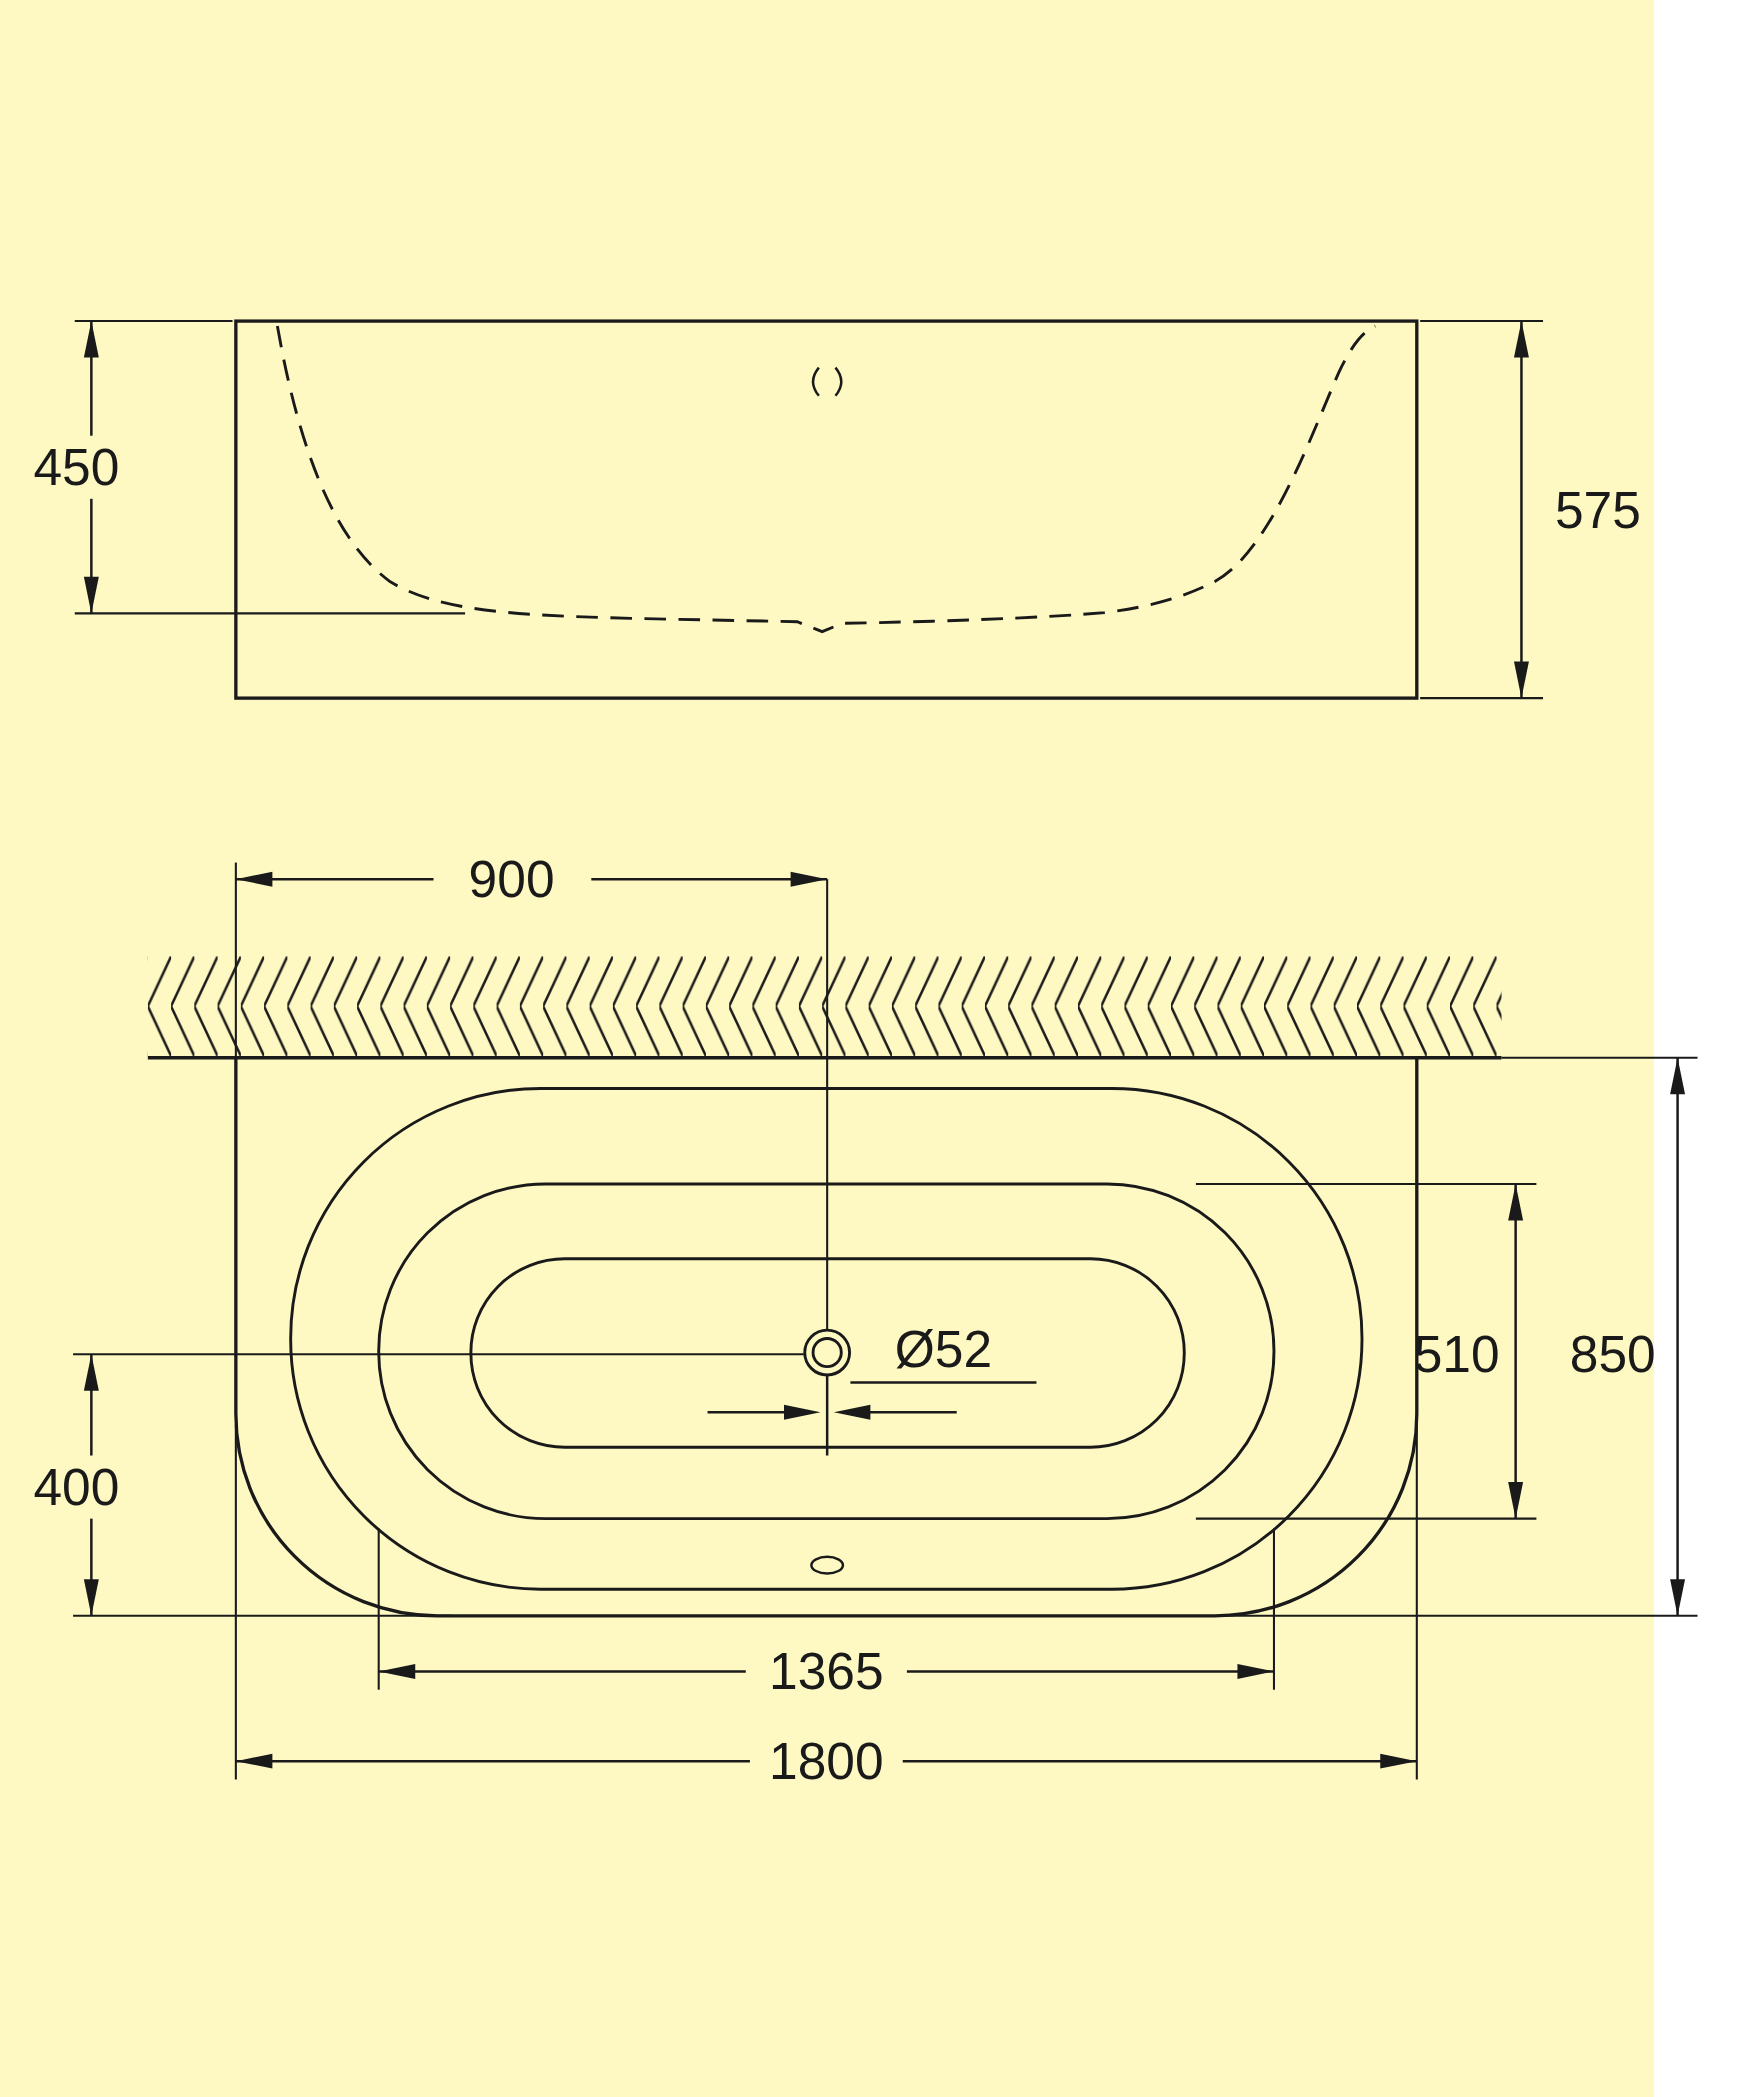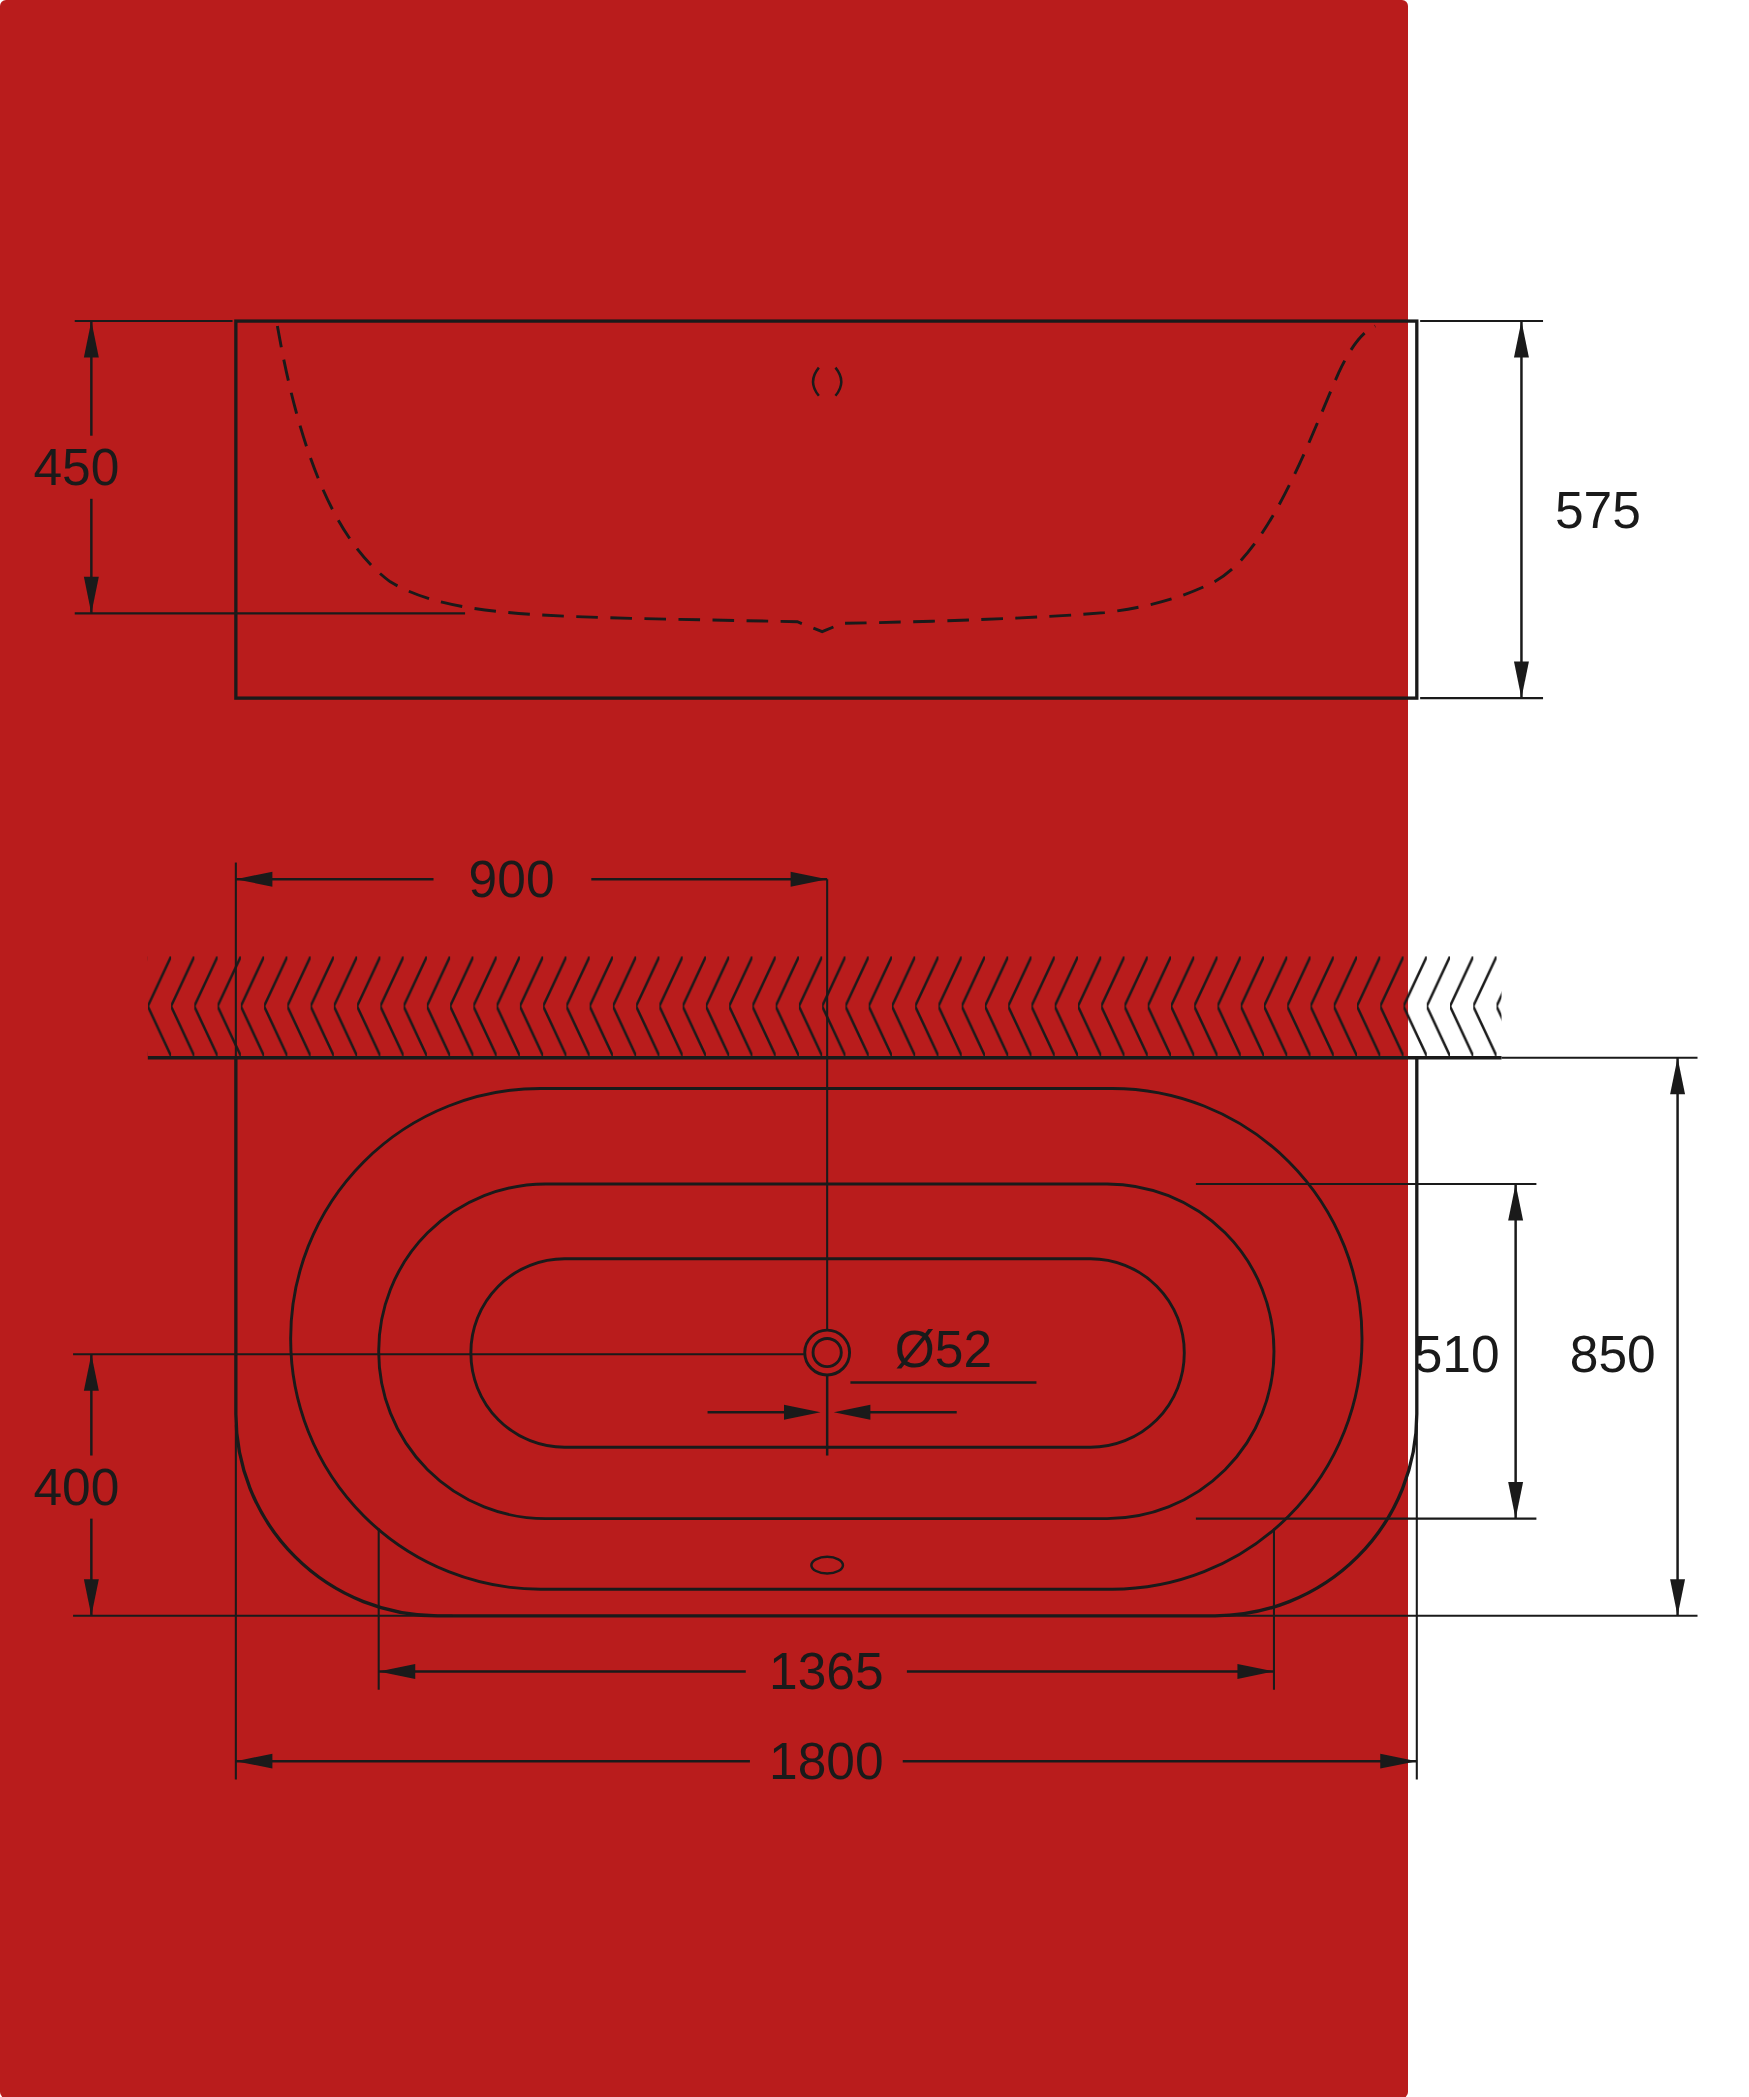--- a/index.html
+++ b/index.html
@@ -2,24 +2,23 @@
 <html style="font-size:13.3px"><head>
 <meta charset="utf-8">
 <style>
   html, body {
     margin: 0;
     padding: 0;
     background: #ffffff;
   }
   .stage {
     position: relative;
-    width: 1408px;
+    width: 1654px;
     height: 2098px;
-    background: #b91c1c;
-    border-radius: 6px;
+    background: #fef9c3;
   }
   svg { display: block; }
   .outline { fill: none; stroke: #1a1a1a; stroke-width: 4; }
   .mid     { fill: none; stroke: #1a1a1a; stroke-width: 3.5; }
   .thin    { fill: none; stroke: #1a1a1a; stroke-width: 3; }
   .ext     { fill: none; stroke: #1a1a1a; stroke-width: 2.5; }
   .dash    { fill: none; stroke: #1a1a1a; stroke-width: 3.5; stroke-dasharray: 26 15; }
   .arrow   { fill: #1a1a1a; stroke: none; }
   .dimtext {
     font-family: "Liberation Sans", "DejaVu Sans", sans-serif;

